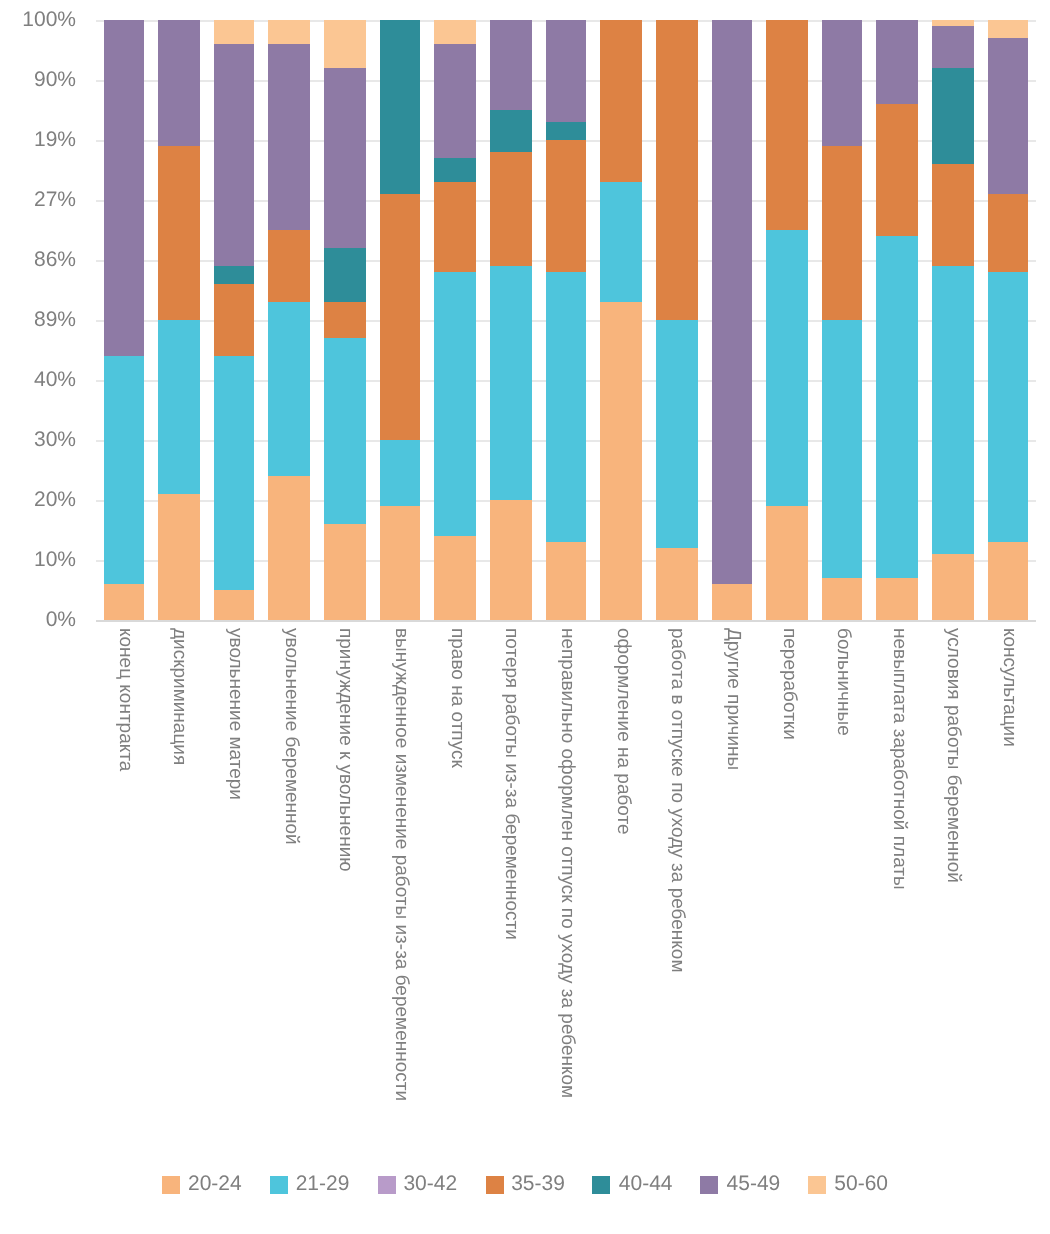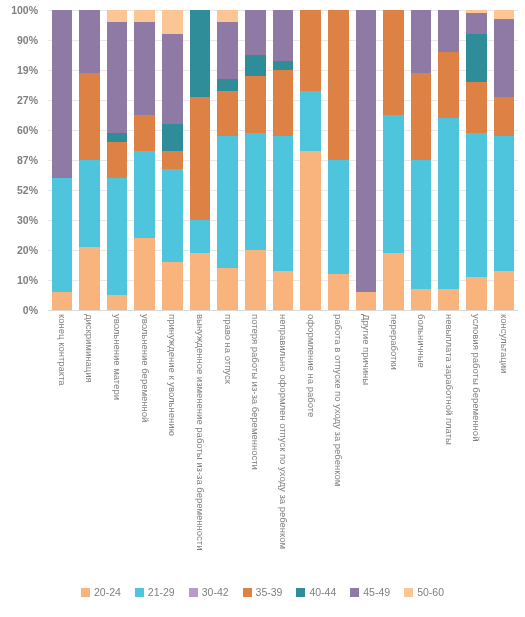--- a/index.html
+++ b/index.html
@@ -44,21 +44,20 @@
     background: #d9d9d9;
   }
 
   
   .y-axis {
     position: absolute;
     left: 0;
     top: 10px;
     width: 44px;
     height: 300px;
-    font-weight: bold;
   }
   .y-tick {
     position: absolute;
     right: 6px;
     transform: translateY(-50%);
     font-size: 10.5px;
     color: #7f7f7f;
     white-space: nowrap;
   }
 
@@ -145,23 +144,23 @@
 </head>
 <body>
 
 <div id="chart-root">
 
   <div class="y-axis">
       <div class="y-tick" style="top: 0%;">100%</div>
       <div class="y-tick" style="top: 10%; margin-left: 19px;">90%</div>
       <div class="y-tick" style="top: 20%;">19%</div>
       <div class="y-tick" style="top: 30%;">27%</div>
-      <div class="y-tick" style="top: 40%;">60%</div>
-      <div class="y-tick" style="top: 50%;">87%</div>
-      <div class="y-tick" style="top: 60%;">52%</div>
+      <div class="y-tick" style="top: 40%;">86%</div>
+      <div class="y-tick" style="top: 50%;">89%</div>
+      <div class="y-tick" style="top: 60%;">40%</div>
       <div class="y-tick" style="top: 70%;">30%</div>
       <div class="y-tick" style="top: 80%;">20%</div>
       <div class="y-tick" style="top: 90%;">10%</div>
       <div class="y-tick" style="top: 100%;">0%</div>
     </div>
 
   <div class="plot-area">
     <div class="gridlines">
         <div class="gridline" style="top: 0%;"></div>
         <div class="gridline" style="top: 10%;"></div>

